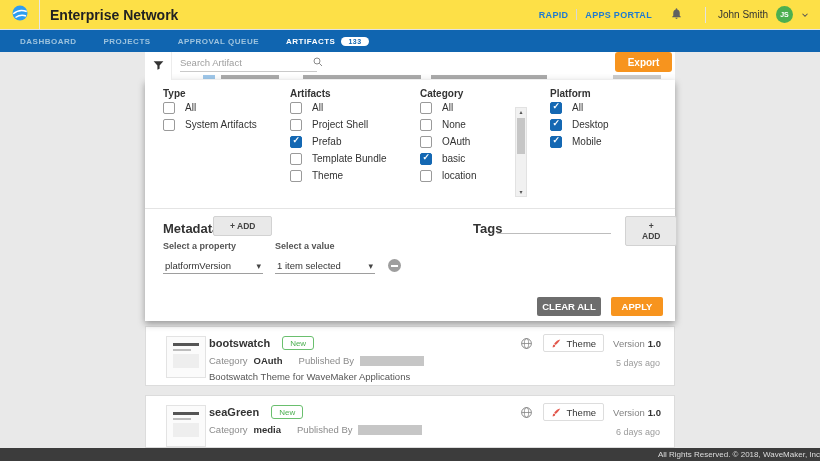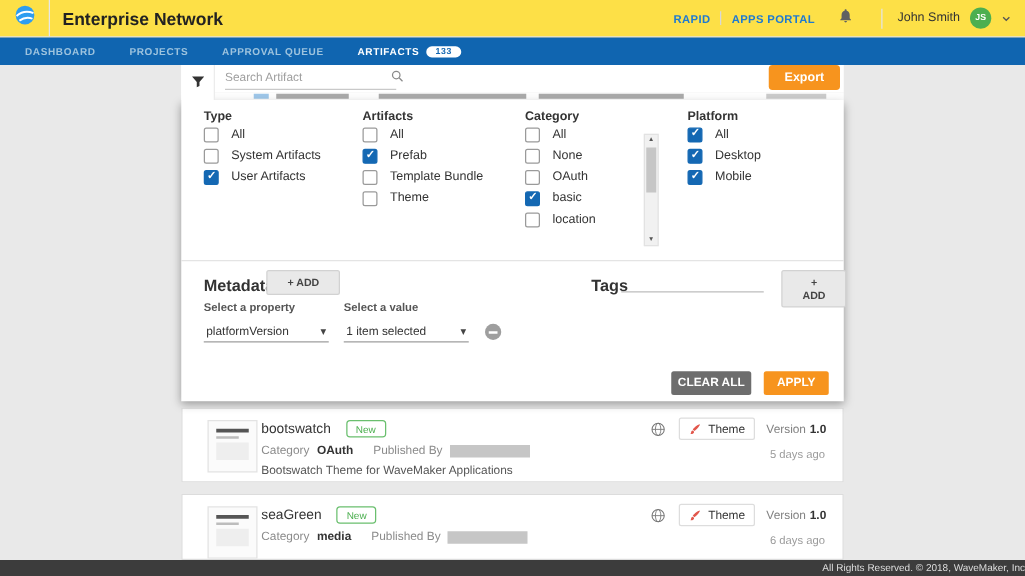--- a/index.html
+++ b/index.html
@@ -93,21 +93,21 @@
                color:#fff; font-size:9.5px; font-weight:bold; border:none; border-radius:2px; cursor:pointer; }
 
   
   .card { position:absolute; left:145px; width:530px; background:#fff; border:1px solid #dcdcdc; }
   .thumb { position:absolute; left:20px; top:9px; width:40px; height:42px; background:#fbfbfb;
            border:1px solid #e3e3e3; }
   .thumb .t1 { position:absolute; left:6px; top:6px; width:26px; height:3px; background:#555; }
   .thumb .t2 { position:absolute; left:6px; top:12px; width:18px; height:2px; background:#bdbdbd; }
   .thumb .t3 { position:absolute; left:6px; top:17px; width:26px; height:14px; background:#eeeeee; }
   .card-title-row { position:absolute; left:63px; top:9px; display:flex; align-items:center; }
-  .card-name { font-size:11px; font-weight:normal; color:#333; }
+  .card-name { font-size:11px; font-weight:bold; color:#333; }
   .new-badge { border:1px solid #6abf6e; color:#4caf50; font-size:8px; padding:1.5px 7px;
                border-radius:3px; margin-left:12px; }
   .card-meta { position:absolute; left:63px; top:28px; display:flex; align-items:center; font-size:9.5px; }
   .meta-label { color:#8b8b8b; margin-right:6px; }
   .meta-value { color:#333; font-weight:bold; }
   .pubby { margin-left:16px; }
   .redacted { width:64px; height:10px; background:#c6c6c6; }
   .card-desc { position:absolute; left:63px; top:44px; font-size:9.5px; color:#555; }
   .card-right { position:absolute; top:7px; right:13px; display:flex; align-items:center; }
   .globe-btn { display:flex; align-items:center; margin-right:10px; cursor:pointer; }
@@ -208,31 +208,31 @@
     <div class="fgroup" style="left:18px">
       <div class="fgroup-title">Type</div>
       <div class="fopt">
         <span class="checkbox"></span>
         <span>All</span>
       </div>
       <div class="fopt">
         <span class="checkbox"></span>
         <span>System Artifacts</span>
       </div>
-      <div class="fopt">
-        <span class="checkbox checked"></span>
-        <span>User Artifacts</span>
-      </div>
     </div>
 
     <div class="fgroup" style="left:145px">
       <div class="fgroup-title">Artifacts</div>
       <div class="fopt">
         <span class="checkbox"></span>
         <span>All</span>
+      </div>
+      <div class="fopt">
+        <span class="checkbox"></span>
+        <span>Project Shell</span>
       </div>
       <div class="fopt">
         <span class="checkbox checked"></span>
         <span>Prefab</span>
       </div>
       <div class="fopt">
         <span class="checkbox"></span>
         <span>Template Bundle</span>
       </div>
       <div class="fopt">

